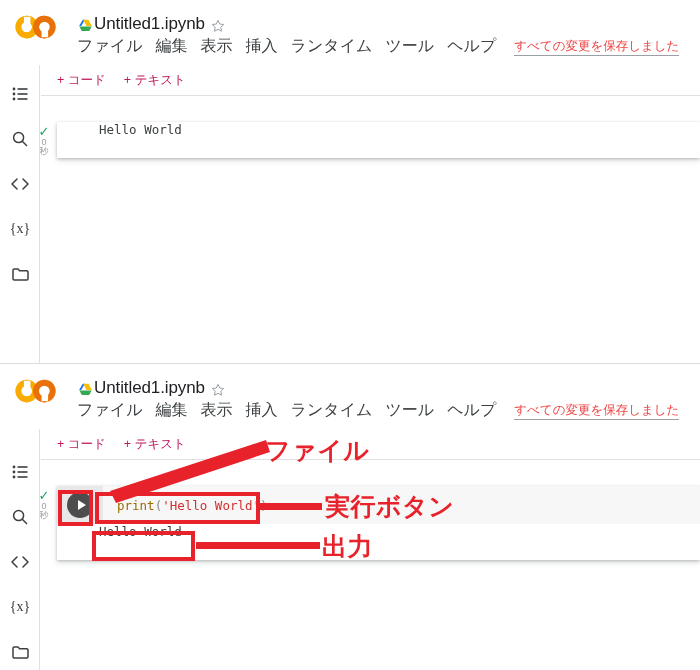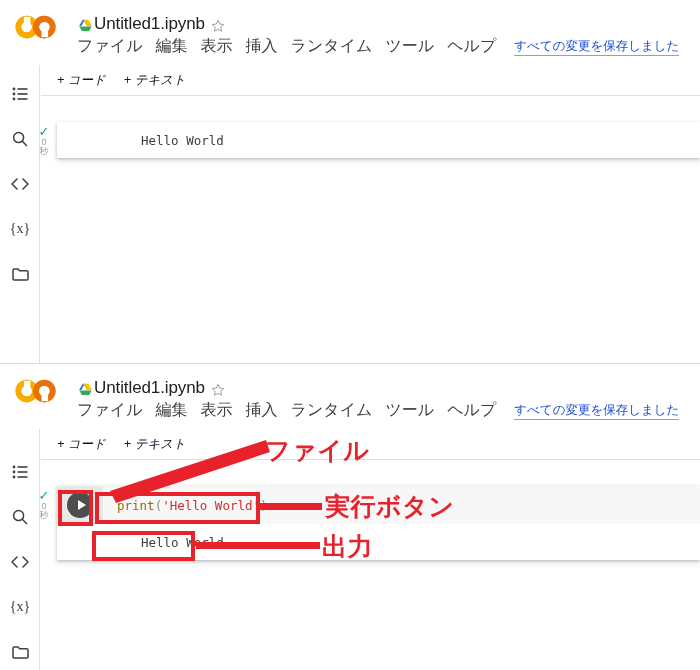--- a/index.html
+++ b/index.html
@@ -52,21 +52,21 @@
     gap: 13px;
   }
   .menu-item {
     font-size: 16px;
     color: #3c4043;
     white-space: nowrap;
     cursor: pointer;
   }
   .save-status {
     font-size: 12.5px;
-    color: #1d4ed8;
+    color: #ef4444;
     border-bottom: 1px solid #9aa0a6;
     margin-left: 5px;
     white-space: nowrap;
   }
 
   
   .sidebar {
     position: absolute;
     left: 0; top: 65px;
     width: 40px;
@@ -96,24 +96,23 @@
     left: 41px; right: 0; top: 65px;
     height: 31px;
     border-bottom: 1px solid #e0e0e0;
     display: flex; align-items: center;
     padding-left: 16px;
     gap: 18px;
     background: #fff;
   }
   .tool-btn {
     font-size: 12.5px;
-    color: #0f172a;
+    color: #be185d;
     white-space: nowrap;
     cursor: pointer;
-    font-style: italic;
   }
 
   
   .notebook {
     position: absolute;
     left: 41px; right: 0; top: 96px; bottom: 0;
     background: #fff;
   }
   .cell-wrap {
     position: absolute;
@@ -156,22 +155,22 @@
     white-space: pre;
     letter-spacing: 0px;
   }
   .tok-fn   { color: #9c6a00; }
   .tok-punc { color: #8c8c8c; }
   .tok-str  { color: #d32f2f; }
 
   .cell-output {
     background: #fff;
     height: 36px;
-    display: flex; align-items: center;
-    padding-left: 84px;
+    display: flex; align-items: flex-start;
+    padding-left: 42px;
   }
   .output-text {
     font-family: "DejaVu Sans Mono", "Liberation Mono", monospace;
     font-size: 12.5px;
     color: #3c4043;
     white-space: pre;
   }
 
   .exec-status {
     position: absolute;

